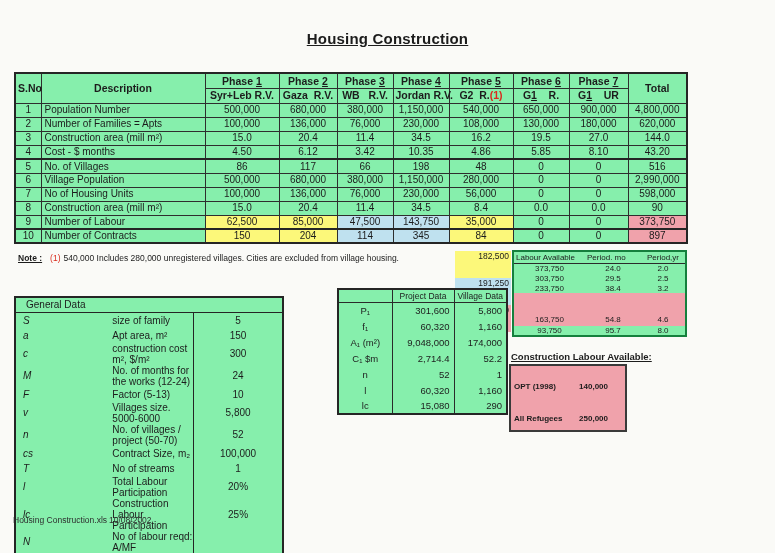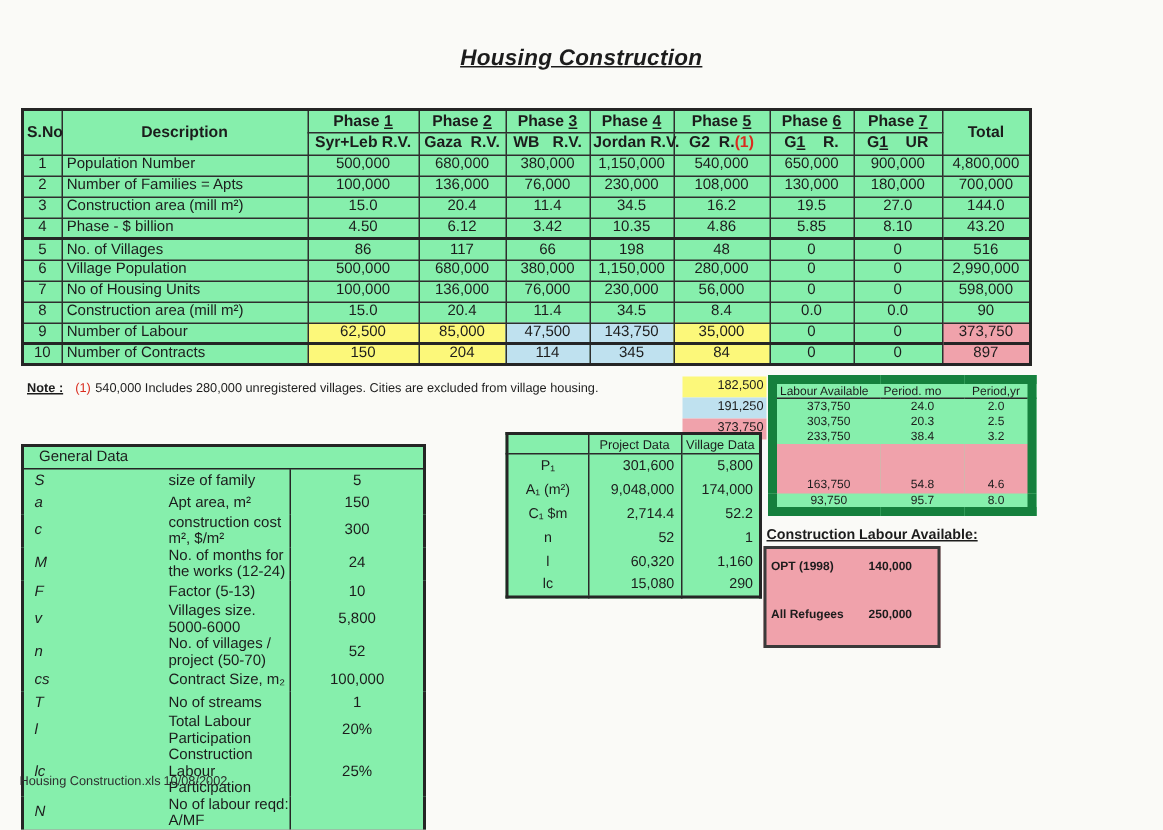--- a/index.html
+++ b/index.html
@@ -9,21 +9,21 @@
     background:#fafaf7;
     color:#1c1c1c;
     position:relative;
     overflow:hidden;
   }
   table { border-collapse:collapse; table-layout:fixed; background:#86efac; }
 
   
   .title-wrap { position:absolute; top:30px; left:0; width:775px; text-align:center; }
   .title-wrap span {
-    font-size:15px; font-weight:bold; font-style:italic;
+    font-size:15px; font-weight:bold; 
     text-decoration:underline; padding:0 10px; letter-spacing:.2px;margin-top:34px;
   }
 
   
   .mt { position:absolute; left:14px; top:72px; width:672px;
         border:2px solid #252525; font-size:10px; }
   .mt th, .mt td { border:1px solid #2e2e2e; text-align:center; padding:0 2px; line-height:1.15; }
   .mt thead th { font-weight:bold; height:15px; white-space:pre; font-size:10.5px; }
   .mt tbody td { height:14px; }
   .mt td.desc { text-align:left; padding-left:3px; }
@@ -35,26 +35,26 @@
   td.b { background:#bfe1ef; }
   td.p { background:#f0a2ab; }
 
   
   .note { position:absolute; left:18px; top:253px; font-size:8.5px; white-space:pre; }
   .note .nlabel { font-weight:bold; text-decoration:underline; margin-right:8px; }
   .note .red { margin-right:3px; }
 
   
   .sums { position:absolute; left:455px; top:251px; width:56px; }
-  .sums .cell { height:14px; line-height:11px; font-size:8.5px; text-align:right; padding:0 2px; }
+  .sums .cell { height:27px; line-height:11px; font-size:8.5px; text-align:right; padding:0 2px; }
   .sums .y { background:#fcf87a; } .sums .b { background:#bfe1ef;padding-left:19px; } .sums .p { background:#f0a2ab; }
 
   
   .lt { position:absolute; left:512px; top:250px; width:173px;
-        border:6px solid #15803d; font-size:8px; }
+        border:2px solid #15803d; font-size:8px; }
   .lt th { font-weight:normal; border-bottom:1.5px solid #2a2a2a; height:12px;
            padding:0 2px; text-align:left; white-space:nowrap; }
   .lt th.c { text-align:center; }
   .lt td { height:10px; text-align:center; padding:0 2px; }
   .lt tr.p-row td { background:#f0a2ab; height:33px; vertical-align:bottom; padding-bottom:2px; }
 
   
   .gd { position:absolute; left:14px; top:296px; width:270px;
         border:2px solid #252525; font-size:10px; }
   .gd td { height:15px; }
@@ -70,21 +70,21 @@
   .pt th { font-size:8.5px; font-weight:normal; border:1px solid #2a2a2a; height:13px; padding:0 2px; }
   .pt td { height:16px; text-align:right; padding-right:4px; border-left:1px solid #2a2a2a; }
   .pt td.lbl { text-align:center; padding-left:4px; border-left:none; white-space:pre; }
   .pt col.c1 { width:54px; } .pt col.c2 { width:62px; } .pt col.c3 { width:53px; }
 
   
   .cla-title { position:absolute; left:511px; top:351px; font-size:9.5px;
                font-weight:bold; text-decoration:underline; }
   .cla-box { position:absolute; left:509px; top:364px; width:118px;
              border:2px solid #3a3a3a; background:#f0a2ab; }
-  .cla-row { display:flex; align-items:flex-end; height:16px;
+  .cla-row { display:flex; align-items:flex-start; height:16px;
              font-size:8px; font-weight:bold; padding:16px 3px; }
   .cla-row .v { margin-left:auto; margin-right:14px; }
 
   
   .footer { position:absolute; left:13px; top:515px; font-size:8.5px; color:#2e2e2e; }
   .footer .date { margin-left:2px; }
 </style>
 </head>
 <body>
 
@@ -154,39 +154,39 @@
       <tr>
         <td>2</td>
         <td class="desc">Number of Families = Apts</td>
         <td>100,000</td>
         <td>136,000</td>
         <td>76,000</td>
         <td>230,000</td>
         <td>108,000</td>
         <td>130,000</td>
         <td>180,000</td>
-        <td>700,000</td>
+        <td>620,000</td>
       </tr>
 
       <tr>
         <td>3</td>
         <td class="desc">Construction area (mill m²)</td>
         <td>15.0</td>
         <td>20.4</td>
         <td>11.4</td>
         <td>34.5</td>
         <td>16.2</td>
         <td>19.5</td>
         <td>27.0</td>
         <td>144.0</td>
       </tr>
 
       <tr>
         <td>4</td>
-        <td class="desc">Phase - $ billion</td>
+        <td class="desc">Cost - $ months</td>
         <td>4.50</td>
         <td>6.12</td>
         <td>3.42</td>
         <td>10.35</td>
         <td>4.86</td>
         <td>5.85</td>
         <td>8.10</td>
         <td>43.20</td>
       </tr>
 
@@ -299,21 +299,21 @@
   <tbody>
 
       <tr>
         <td>373,750</td>
         <td>24.0</td>
         <td>2.0</td>
       </tr>
 
       <tr>
         <td>303,750</td>
-        <td>20.3</td>
+        <td>29.5</td>
         <td>2.5</td>
       </tr>
 
       <tr>
         <td>233,750</td>
         <td>38.4</td>
         <td>3.2</td>
       </tr>
 
       <tr class="p-row">
@@ -428,20 +428,25 @@
     </tr>
   </thead>
   <tbody>
 
       <tr>
         <td class="lbl">P₁</td>
         <td>301,600</td>
         <td>5,800</td>
       </tr>
 
+      <tr>
+        <td class="lbl">f₁</td>
+        <td>60,320</td>
+        <td>1,160</td>
+      </tr>
 
       <tr>
         <td class="lbl">A₁ (m²)</td>
         <td>9,048,000</td>
         <td>174,000</td>
       </tr>
 
       <tr>
         <td class="lbl">C₁ $m</td>
         <td>2,714.4</td>

